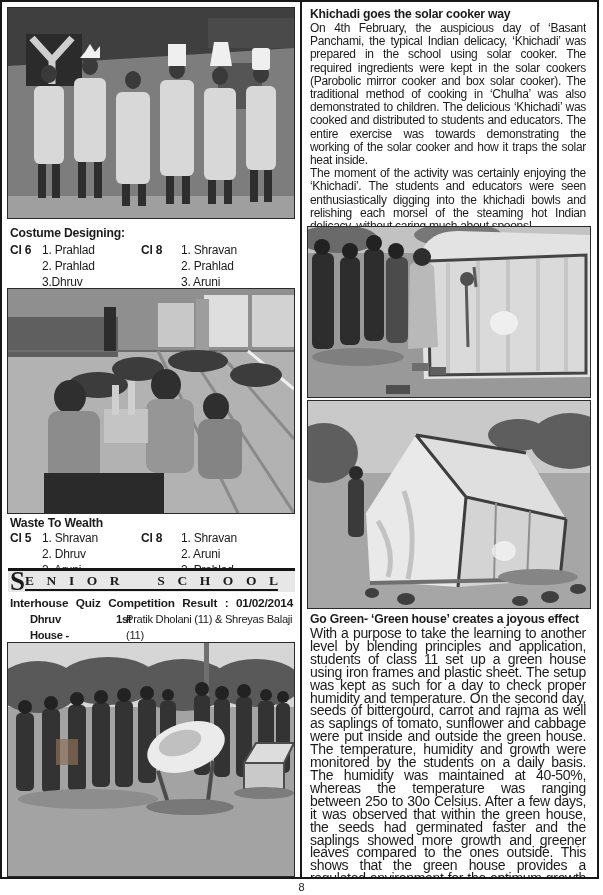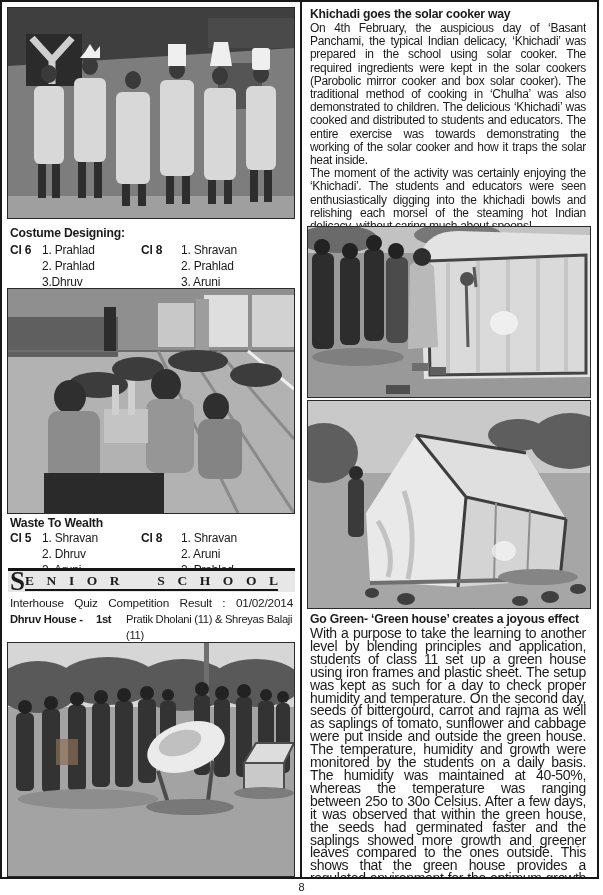--- a/index.html
+++ b/index.html
@@ -29,25 +29,25 @@
   .grp2 .cls{width:40px;}
   .entries div{line-height:16px;}
   .cls{line-height:16px;}
   .banner{position:absolute;left:0;width:287px;height:24px;background:#e7e7e7;
     border-top:3px solid #141414;box-sizing:border-box;display:flex;align-items:flex-start;}
   .banner .bigS{font-family:"Liberation Serif", serif;font-weight:bold;font-size:27px;
     line-height:21px;padding-left:2px;}
   .banner .rest{font-family:"Liberation Serif", serif;font-weight:bold;font-size:13.5px;
     line-height:17px;flex:1;text-align:justify;text-align-last:justify;
     border-bottom:2px solid #141414;margin-top:1px;margin-right:17px;white-space:pre;}
-  .quiz-title{position:absolute;left:2px;width:283px;font-weight:normal;font-size:11.8px;
+  .quiz-title{position:absolute;left:2px;width:283px;font-weight:bold;font-size:11.8px;
     letter-spacing:-0.2px;text-align:justify;text-align-last:justify;}
   .quiz-grid{position:absolute;left:2px;width:283px;display:grid;
     grid-template-columns:86px 30px auto;font-size:11.2px;letter-spacing:-0.3px;line-height:15.5px;}
-  .bold{font-weight:bold;}
+  .bold{font-weight:bold;margin-left:20px;}
   .pagenum{position:absolute;left:0;top:881px;width:603px;text-align:center;font-size:11px;}
 </style>
 </head>
 <body>
 
 <div class="frame"></div>
 <div class="divider"></div>
 
 <div class="col col-left">
 

